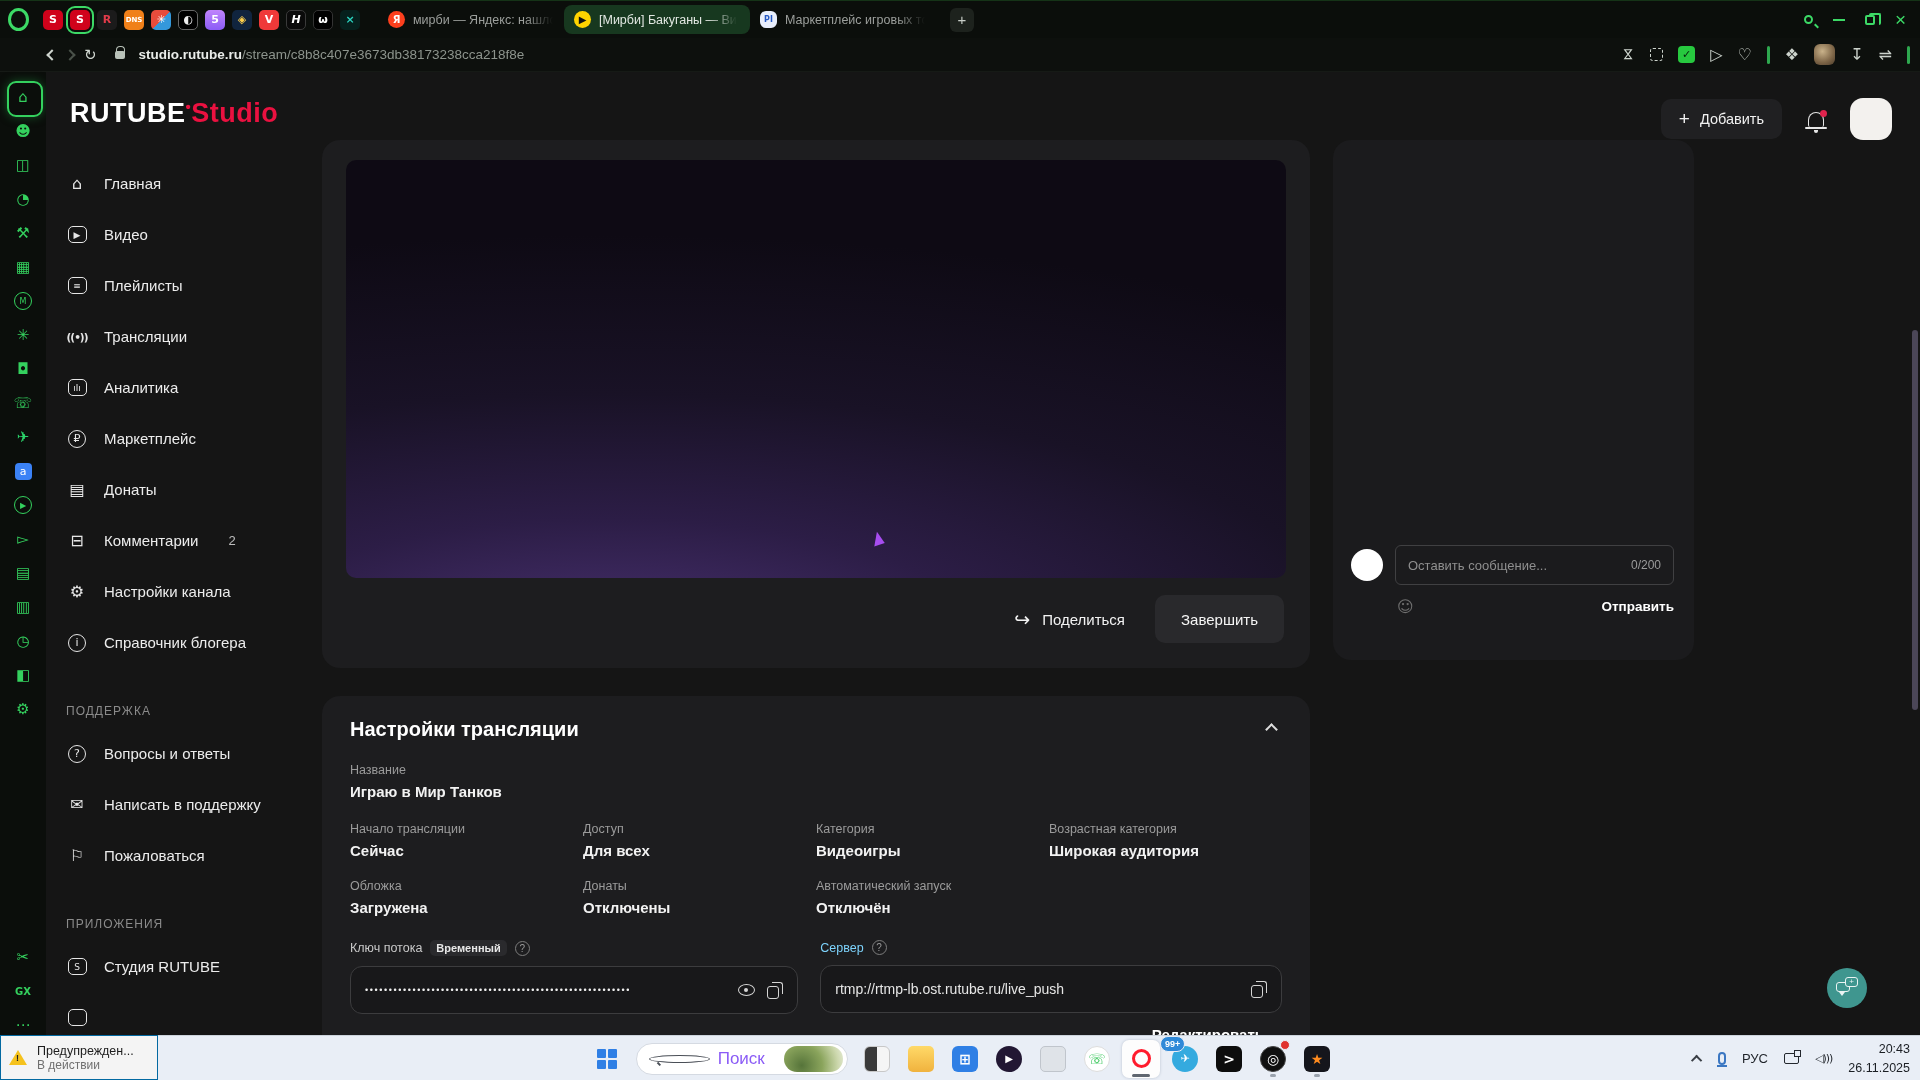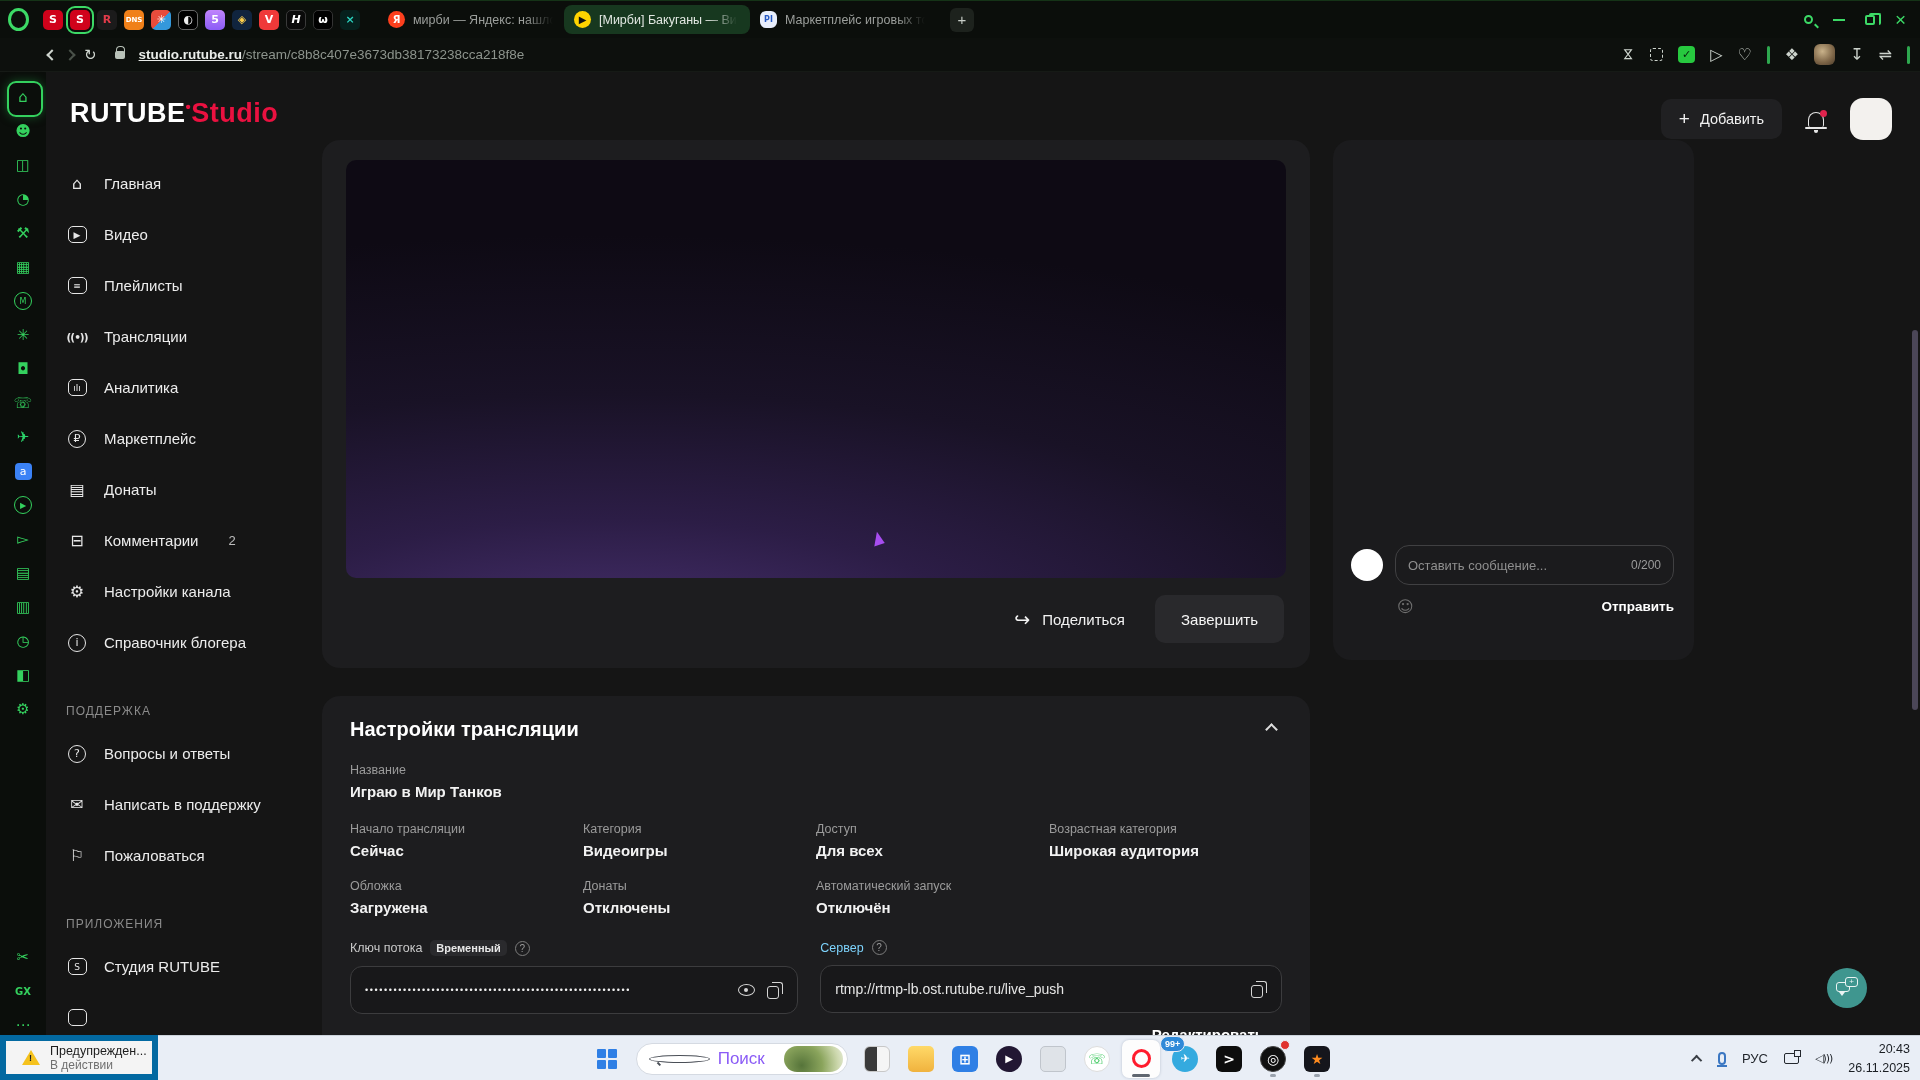--- a/index.html
+++ b/index.html
@@ -26,21 +26,21 @@
   .wmax::before { content:""; position:absolute; left:2px; top:-4px; width:10px; height:10px; border-top:2px solid #3cd966; border-right:2px solid #3cd966; border-radius:2px; }
   .wclose { font-size:19px; line-height:1; color:#3cd966; }
 
   #addressbar { position:absolute; left:0; top:38px; width:1920px; height:34px; background:#0d100d; display:flex; align-items:center; padding:0 10px 0 48px; gap:10px; border-bottom:1px solid #161a16; }
   .navchev { width:8px; height:8px; border-left:2px solid #cfd6cf; border-bottom:2px solid #cfd6cf; transform:rotate(45deg); }
   .navchev.fwd { transform:rotate(-135deg); border-color:#4a524a; }
   .reload { color:#cfd6cf; font-size:15px; }
   .locki { width:10px; height:8px; background:#b9c2b9; border-radius:2px; position:relative; margin-left:8px; }
   .locki::before { content:""; position:absolute; left:1.5px; top:-5px; width:7px; height:6px; border:1.6px solid #b9c2b9; border-bottom:none; border-radius:4px 4px 0 0; }
   #urltext { font-size:13.5px; margin-left:4px; }
-  #urltext .host { color:#e9ece9; font-weight:600;text-decoration:underline; }
+  #urltext .host { color:#e9ece9; font-weight:600; }
   #urltext .path { color:#8d948d; font-weight:400; }
   #abar-right { margin-left:auto; display:flex; align-items:center; gap:15px; color:#cdd4cd; }
   .hourglass { color:#cdd4cd; display:inline-block; transform:rotate(90deg); font-size:13px; }
   .dashbox { width:13px; height:13px; border:1.6px dashed #cdd4cd; border-radius:3px; }
   .shieldok { width:17px; height:17px; background:#27c93f; border-radius:4px; color:#04220b; font-size:11px; font-weight:700; display:flex; align-items:center; justify-content:center; }
   .gsep { width:3px; height:18px; background:#2ea84f; border-radius:2px; }
   .mini-avatar { width:21px; height:21px; border-radius:6px; background:radial-gradient(circle at 40% 35%,#c9b28a,#7d6547 60%,#4c3d2c); }
 
   
   #gxbar { position:absolute; left:0; top:72px; width:46px; height:963px; background:#0b0e0b; display:flex; flex-direction:column; align-items:center; padding-top:8px; }
@@ -106,21 +106,21 @@
   .cpy { width:16px; height:17px; position:relative; flex:none; }
   .cpy::before { content:""; position:absolute; left:0; bottom:0; width:10px; height:11px; border:1.7px solid #d5d5d5; border-radius:3px; }
   .cpy::after { content:""; position:absolute; right:0; top:0; width:10px; height:11px; border-top:1.7px solid #d5d5d5; border-right:1.7px solid #d5d5d5; border-radius:0 3px 0 0; }
   #edit-btn { position:absolute; right:28px; top:318px; color:#fff; font-size:15px; font-weight:600; padding:12px 18px; }
 
   
   #chatcard { position:absolute; left:1287px; top:68px; width:361px; height:520px; background:#1b1b1d; border-radius:18px; }
   #chat-inputrow { position:absolute; left:18px; right:20px; top:405px; display:flex; align-items:flex-start; gap:12px; }
   #chat-avatar { width:32px; height:32px; border-radius:50%; background:#fff; flex:none; margin-top:4px; }
   #chat-box { flex:1; }
-  #chat-input { height:40px; border:1px solid #404042; border-radius:14px; display:flex; align-items:center; padding:8px 12px; gap:8px; }
+  #chat-input { height:40px; border:1px solid #404042; border-radius:6px; display:flex; align-items:center; padding:8px 12px; gap:8px; }
   #chat-ph { flex:1; color:#8f8f8f; font-size:13px; }
   #chat-count { color:#9b9b9b; font-size:12px; }
   #chat-below { display:flex; align-items:center; justify-content:space-between; margin-top:12px; }
   #smiley { color:#6f6f6f; font-size:16px; margin-left:2px; }
   #send-btn { color:#fff; font-size:13.5px; font-weight:700; }
 
   
   #fab { position:absolute; left:1827px; top:968px; width:40px; height:40px; border-radius:50%; background:#3f968f; }
   .fab-b1 { position:absolute; left:9px; top:14px; width:14px; height:10px; border:1.8px solid #eaf4f3; border-radius:3px; }
   .fab-b1::after { content:""; position:absolute; left:2px; bottom:-5px; border-left:3px solid transparent; border-right:3px solid transparent; border-top:4px solid #eaf4f3; }
@@ -148,21 +148,21 @@
   #tb-tray { position:absolute; right:10px; top:0; height:45px; display:flex; align-items:center; gap:16px; }
   .tray-chev { width:8px; height:8px; border-left:2px solid #3a3f46; border-top:2px solid #3a3f46; transform:rotate(45deg) translateY(2px); }
   .mic { width:8px; height:13px; border:2px solid #3b77c2; border-radius:5px; position:relative; }
   .mic::after { content:""; position:absolute; left:-3px; bottom:-4px; width:10px; height:2px; background:#3b77c2; }
   #tray-lang { color:#1f2329; font-size:13px; }
   .net { width:15px; height:11px; border:1.7px solid #23272d; border-radius:2px; position:relative; }
   .net::after { content:""; position:absolute; right:-3px; top:-4px; width:5px; height:5px; border:1.5px solid #23272d; background:#e9eef6; }
   .vol { color:#23272d; font-size:11px; letter-spacing:-1px; }
   #tray-clock { text-align:right; color:#1b1f24; font-size:12.5px; line-height:1.45; }
 
-  #warn-tip { position:absolute; left:0; top:1035px; width:158px; height:45px; background:#f4f4f4; border:6px solid #0369a1; display:flex; align-items:center; gap:10px; padding-left:16px; z-index:5; }
+  #warn-tip { position:absolute; left:0; top:1035px; width:158px; height:45px; background:#f4f4f4; border:1px solid #0369a1; display:flex; align-items:center; gap:10px; padding-left:8px; z-index:5; }
   .warn-tri { width:0; height:0; border-left:9px solid transparent; border-right:9px solid transparent; border-bottom:15px solid #f5c21d; position:relative; }
   .warn-tri::after { content:"!"; position:absolute; left:-2px; top:3px; font-size:9px; font-weight:800; color:#222; }
   #warn-tip .t1 { color:#1d1d1d; font-size:12.5px; }
   #warn-tip .t2 { color:#6f6f6f; font-size:12px; }
 </style>
 </head>
 <body>
 
 <div id="titlebar">
   <div class="oplogo"></div>
@@ -452,26 +452,26 @@
       <div class="f-label">Название</div>
       <div class="f-value">Играю в Мир Танков</div>
     </div>
     <div id="fields-grid">
 
     <div class="field">
           <div class="f-label">Начало трансляции</div>
           <div class="f-value">Сейчас</div>
         </div>
         <div class="field">
+          <div class="f-label">Доступ</div>
+          <div class="f-value">Для всех</div>
+        </div>
+        <div class="field">
           <div class="f-label">Категория</div>
           <div class="f-value">Видеоигры</div>
-        </div>
-        <div class="field">
-          <div class="f-label">Доступ</div>
-          <div class="f-value">Для всех</div>
         </div>
         <div class="field">
           <div class="f-label">Возрастная категория</div>
           <div class="f-value">Широкая аудитория</div>
         </div>
         <div class="field">
           <div class="f-label">Обложка</div>
           <div class="f-value">Загружена</div>
         </div>
         <div class="field">

